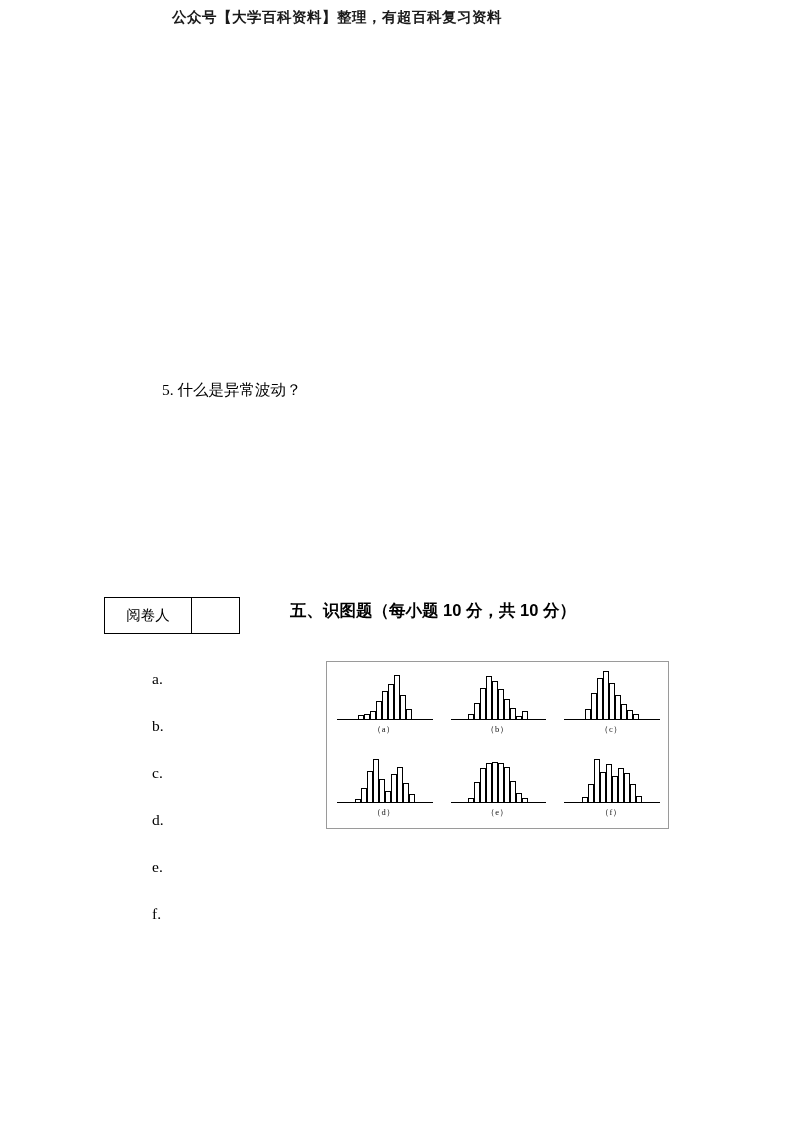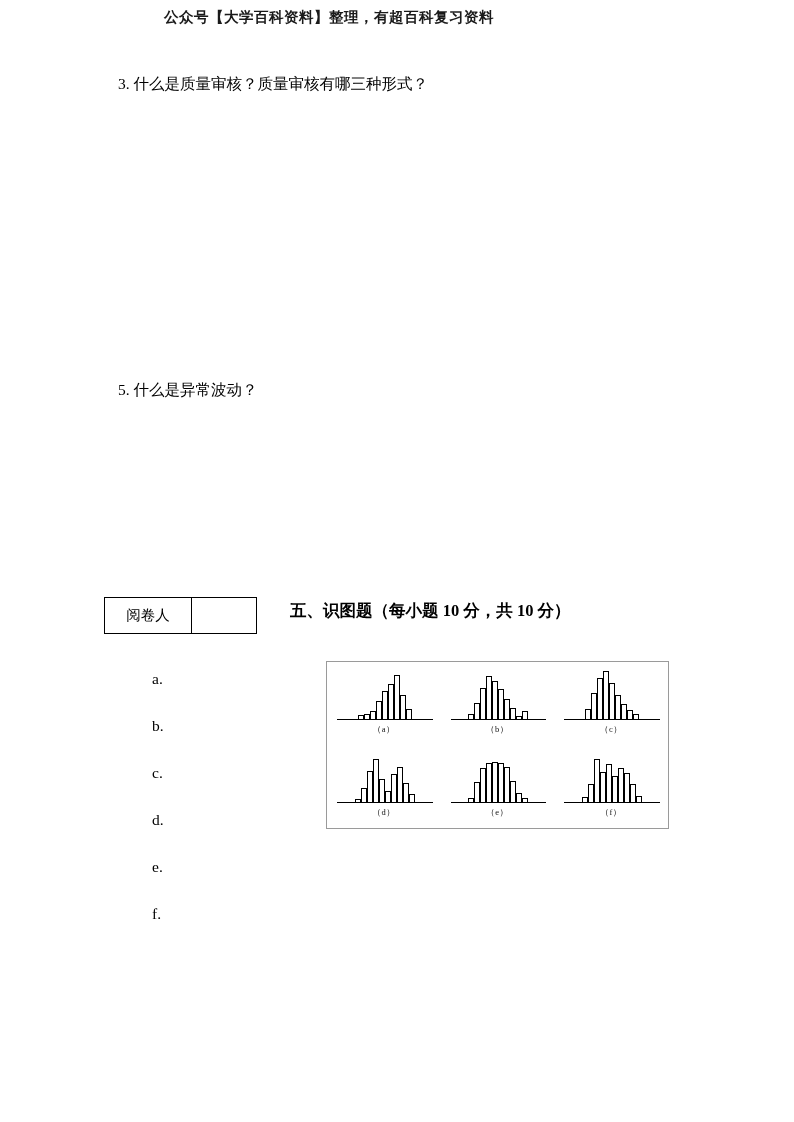--- a/index.html
+++ b/index.html
@@ -19,21 +19,21 @@
   .page {
     position: absolute;
     left: 0; top: 0;
     width: 794px;
     height: 1122px;
   }
 
   
   .header {
     position: absolute;
-    left: 0;
+    left: 8px;
     top: 8px;
     width: 636px;
     text-align: center;
     font-family: "Liberation Sans", "DejaVu Sans", sans-serif;
     font-weight: bold;
     font-size: 14.5px;
     letter-spacing: 0.5px;
     color: #1a1a1a;
     padding-left: 11px;
   }
@@ -41,28 +41,28 @@
   
   .question {
     position: absolute;
     left: 118px;
     font-size: 15.5px;
     line-height: 1.5;
     white-space: nowrap;
   }
   #q3 { top: 72px; }
   #q4 { top: 234px; }
-  #q5 { top: 378px; }
+  #q5 { top: 378px; margin-left: 44px; }
 
   
   .grader-box {
     position: absolute;
     left: 104px;
     top: 597px;
-    width: 153px;
+    width: 136px;
     height: 37px;
     border: 1.3px solid #000;
     box-sizing: border-box;
     display: flex;
   }
   .grader-label {
     width: 87px;
     display: flex;
     align-items: center;
     justify-content: center;
@@ -72,21 +72,21 @@
   }
   .grader-blank {
     flex: 1;
   }
 
   
   .section-title {
     position: absolute;
     left: 290px;
     top: 600px;
-    font-family: Liberation Serif, serif;
+    font-family: Liberation Sans, sans-serif;
     font-weight: bold;
     font-size: 16.5px;
     white-space: nowrap;
   }
   .section-sub {
     position: absolute;
     left: 322px;
     top: 628px;
     font-size: 15.5px;
     white-space: nowrap;
@@ -175,21 +175,20 @@
     color: #111;
   }
 </style>
 </head>
 <body>
 
 <div class="page">
 
   <div class="header">公众号【大学百科资料】整理，有超百科复习资料</div>
 
-  <div class="question" id="q3">3. 什么是质量审核？质量审核有哪三种形式？</div>
   <div class="question" id="q5">5. 什么是异常波动？</div>
 
   <div class="grader-box">
     <div class="grader-label">阅卷人</div>
     <div class="grader-blank"></div>
   </div>
 
   <div class="section-title">五、识图题（每小题 10 分，共 10 分）</div>
 
   <div class="letter-list">

